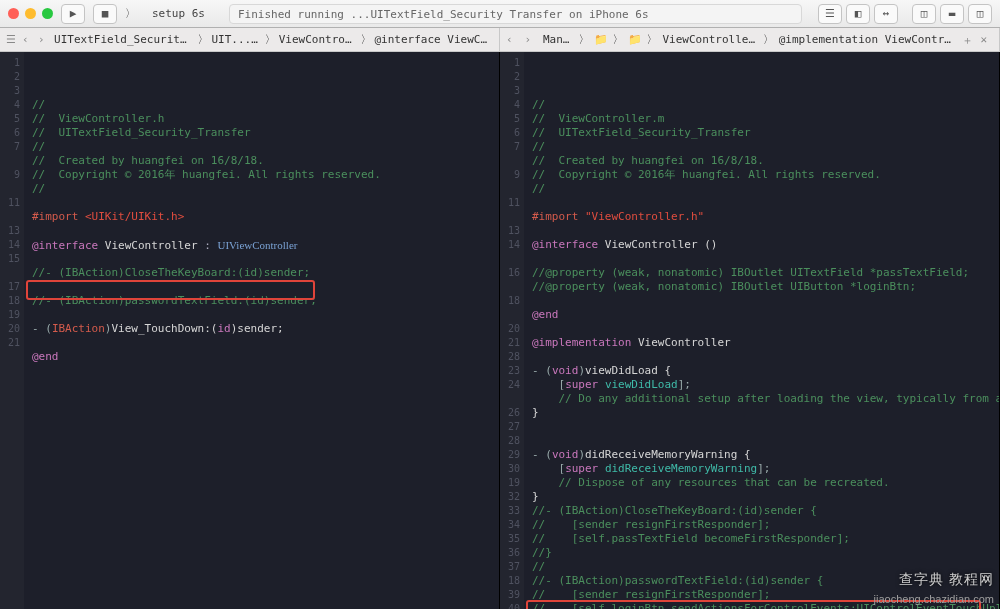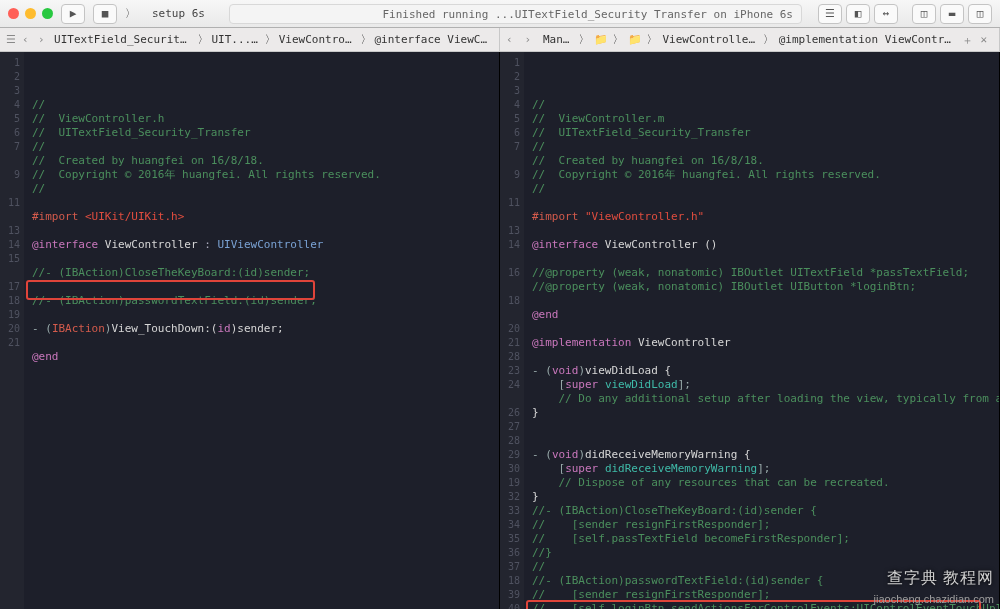--- a/index.html
+++ b/index.html
@@ -3,43 +3,43 @@
 <meta charset="utf-8">
 <style>
   * { margin:0; padding:0; box-sizing:border-box; font-family:Menlo,Monaco,Consolas,monospace; }
   body { width:1000px; height:609px; background:#1d1f2a; overflow:hidden; position:relative; }
   .toolbar { height:28px; background:linear-gradient(#f7f7f7,#e9e9e9); border-bottom:1px solid #b0b0b0; display:flex; align-items:center; padding:0 8px; gap:8px; font-family:-apple-system,system-ui,sans-serif; font-size:11px; color:#444;}
   .traffic { display:flex; gap:6px; }
   .dot{ width:11px;height:11px;border-radius:50%; }
   .dot.r{background:#ff5f57;} .dot.y{background:#febc2e;} .dot.g{background:#28c840;}
   .tbtn{ width:24px;height:20px;border:1px solid #c4c4c4;border-radius:4px;background:#fafafa;display:flex;align-items:center;justify-content:center;color:#555;}
   .scheme,.device,.status-msg{padding:0 8px;}
-  .status-msg{ flex:1; text-align:right; color:#666; font-size:11px; background:#f4f4f4; border:1px solid #d8d8d8; border-radius:4px; height:20px; line-height:20px; margin:0 8px;}
+  .status-msg{ flex:1; text-align:left; color:#666; font-size:11px; background:#f4f4f4; border:1px solid #d8d8d8; border-radius:4px; height:20px; line-height:20px; margin:0 8px;}
   .right-tools{display:flex;gap:4px;}
   .jumpbar{ height:24px; background:#eceaea; border-bottom:1px solid #c8c8c8; display:flex; font-family:-apple-system,system-ui,sans-serif; font-size:11px; color:#333;}
   .jumphalf{ flex:1; display:flex; align-items:center; gap:6px; padding:0 6px; border-right:1px solid #c8c8c8; white-space:nowrap; overflow:hidden;}
   .jumphalf span{ overflow:hidden; text-overflow:ellipsis; }
   .navbtn{ width:14px;height:14px;color:#888; }
   .editor-split{ display:flex; height:calc(100% - 52px);}
   .pane{ flex:1; display:flex; overflow:hidden; border-right:1px solid #000;}
   .gutter{ width:24px; background:#23252f; text-align:right; padding:4px 4px 0 0; color:#4f5260; font-size:10px; line-height:14px;}
   .gutter div{ height:14px; }
   .code{ flex:1; padding:4px 0 0 8px; font-size:11px; line-height:14px; color:#aab; white-space:pre; overflow:hidden; position:relative;}
   .code div{ height:14px; }
   .c-comment{ color:#4b8f5d; }
   .c-pre{ color:#d45b4c; }
   .c-str{ color:#e04d3f; }
-  .c-type{ color:#7aa2d4; }
+  .c-type{ color:#7aa2d4;font-family:Liberation Serif, serif; }
   .c-mac{ color:#c977bc; }
   .c-punc{ color:#9aa;}
   .c-ib{ color:#d45b4c;}
   .c-normal{ color:#d6d6d6;}
   .c-fn{ color:#3fbaa8;}
   .highlight-box{ position:absolute; border:2px solid #e0443a; border-radius:3px; pointer-events:none;}
-  .wm{ position:absolute; right:6px; bottom:20px; color:#cfcfcf; font-size:16px; font-family:Liberation Serif, serif; letter-spacing:1px; text-shadow:0 0 4px #000;text-align:center;}
+  .wm{ position:absolute; right:6px; bottom:20px; color:#cfcfcf; font-size:14px; font-family:Liberation Sans, sans-serif; letter-spacing:1px; text-shadow:0 0 4px #000;text-align:center;}
   .site{ position:absolute; right:6px; bottom:4px; color:#9f9f9f; font-size:11px; font-family:Arial,sans-serif;}
 </style>
 </head>
 <body>
 
 <div class="toolbar">
   <div class="traffic">
     <div class="dot r"></div>
     <div class="dot y"></div>
     <div class="dot g"></div>

